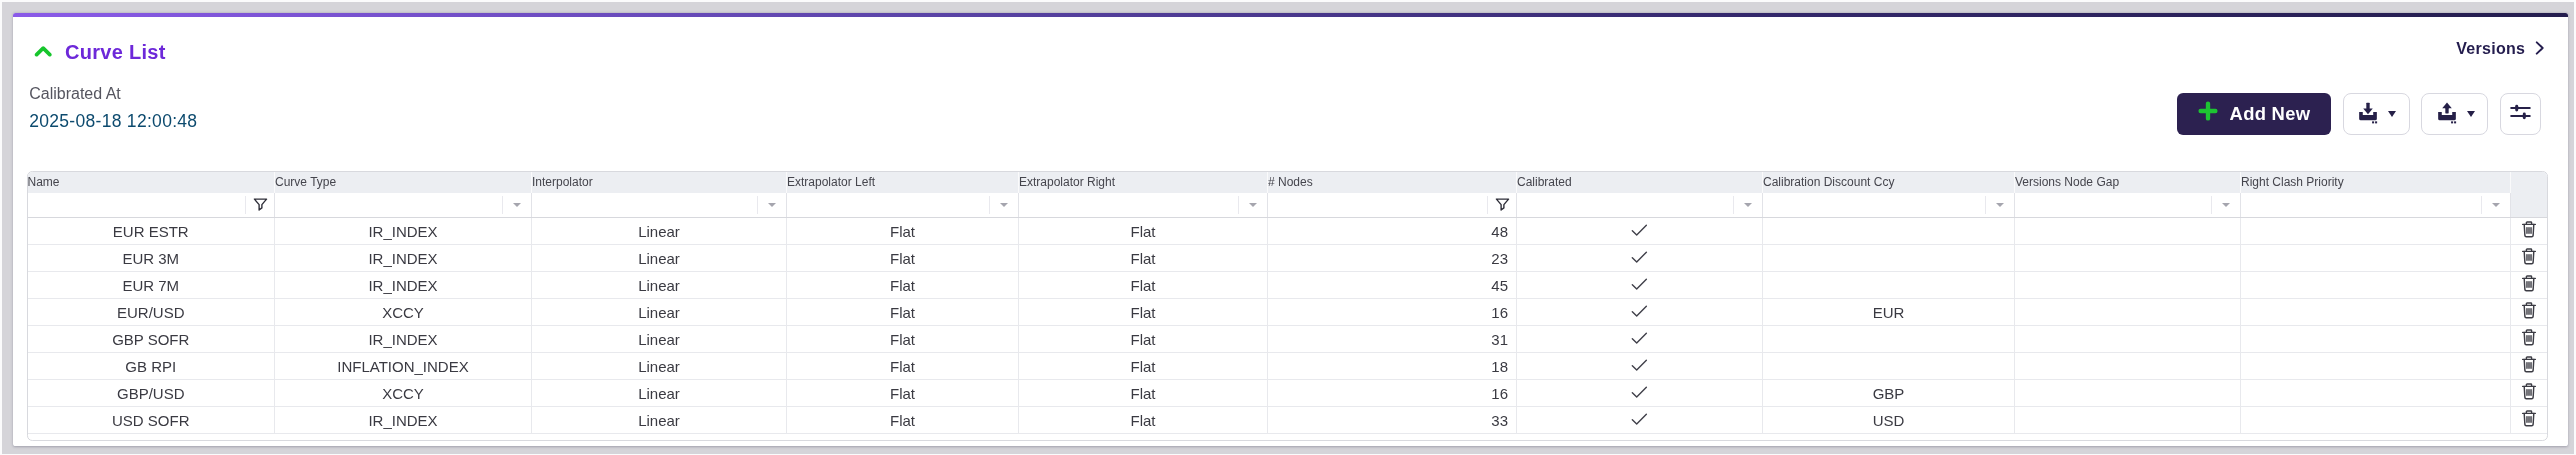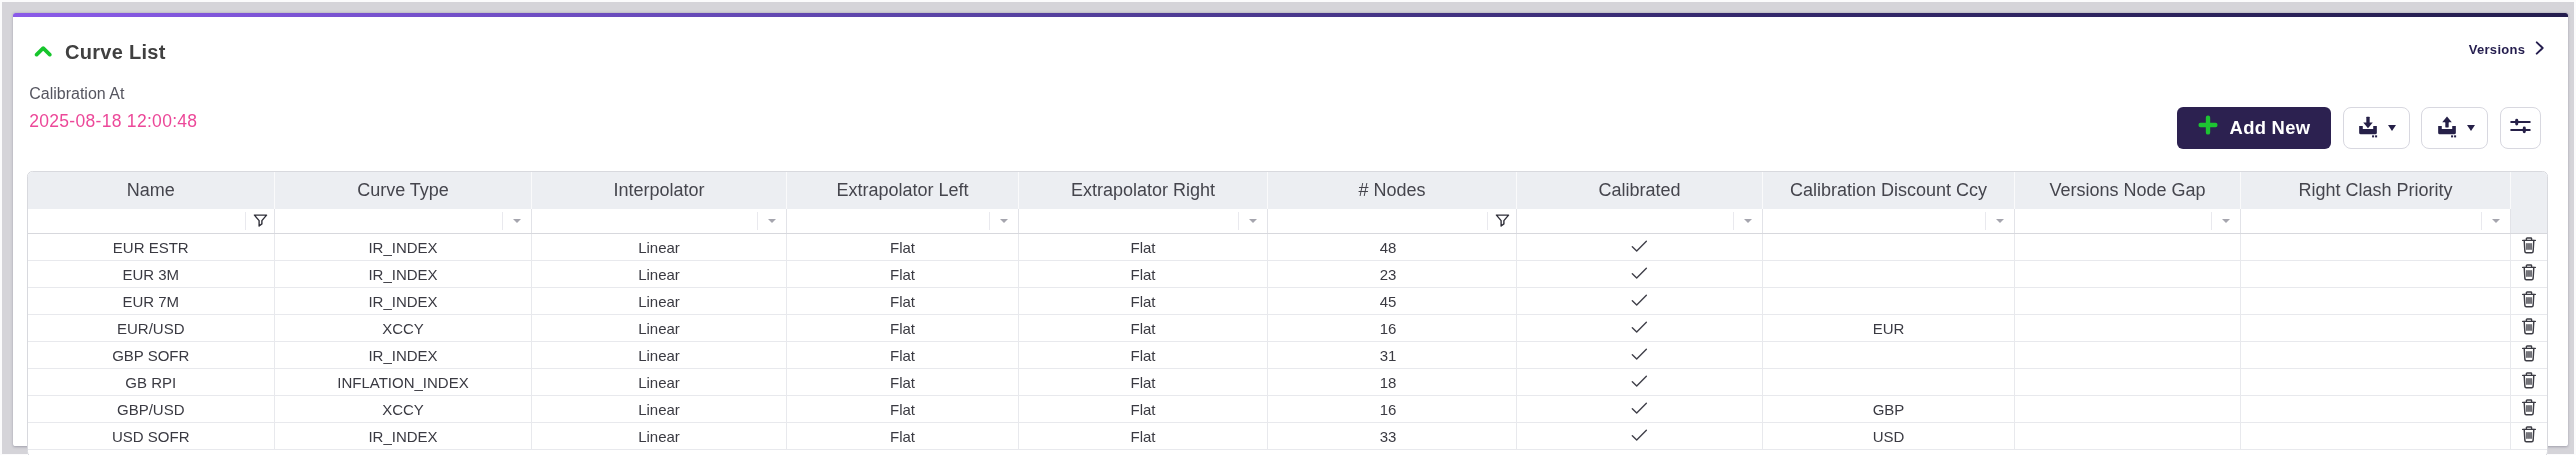--- a/index.html
+++ b/index.html
@@ -11,49 +11,49 @@
   .card{
     position:absolute;left:10.5px;top:10.5px;width:2555px;height:433px;
     background:#ffffff;border-radius:2.6px;box-shadow:0 0.9px 2.6px rgba(40,40,70,.3);
   }
   .grad-bar{
     position:absolute;top:0;left:0;right:0;height:4.4px;border-radius:2.6px 2.6px 0 0;
     background:linear-gradient(90deg,#8a5ae8 0%,#5b44a8 35%,#33276b 68%,#241d4e 100%);
   }
   
   .section-header{position:absolute;left:21px;top:28px;display:flex;align-items:center;gap:13px;cursor:pointer;}
-  .section-title{font-size:20px;font-weight:bold;color:#404040;letter-spacing:0.3px;}
+  .section-title{font-size:20px;font-weight:bold;color:#6d28d9;letter-spacing:0.3px;}
   .versions{position:absolute;top:27px;right:23px;display:flex;align-items:center;gap:9.6px;cursor:pointer;}
-  .versions-label{font-size:13px;font-weight:bold;color:#241d4e;letter-spacing:0.3px;}
+  .versions-label{font-size:16px;font-weight:bold;color:#241d4e;letter-spacing:0.3px;}
   
   .calib{position:absolute;left:16.7px;top:72px;}
   .calib-label{font-size:16px;color:#55555f;}
-  .calib-value{margin-top:8.8px;font-size:17.5px;color:#ec4899;letter-spacing:0.3px;}
+  .calib-value{margin-top:8.8px;font-size:17.5px;color:#0c4a6e;letter-spacing:0.3px;}
   
-  .toolbar{position:absolute;top:94px;right:27px;display:flex;align-items:flex-start;gap:11.4px;}
+  .toolbar{position:absolute;top:80px;right:27px;display:flex;align-items:flex-start;gap:11.4px;}
   .btn-add{
     height:42px;padding:0 21px;background:#2c2150;border:none;border-radius:6.1px;
     display:flex;align-items:center;gap:11.4px;color:#ffffff;font-size:18.4px;font-weight:bold;
     font-family:inherit;cursor:pointer;letter-spacing:0.3px;
   }
   .btn-icon{
     height:42px;width:67px;background:#fff;border:1.3px solid #d8d8e0;border-radius:8px;
     display:flex;align-items:center;justify-content:center;gap:8px;cursor:pointer;box-sizing:border-box;
   }
   .btn-icon.square{width:41px;}
   .caret-navy{width:0;height:0;border-left:4.8px solid transparent;border-right:4.8px solid transparent;border-top:6.1px solid #262048;}
   
   .table-wrap{
     position:absolute;left:14px;top:158px;width:2521px;background:#fff;
     border:0.9px solid #d8d9de;border-radius:5.3px;box-sizing:border-box;overflow:hidden;
   }
   table{border-collapse:collapse;table-layout:fixed;width:2519px;}
   tr.head th{
-    height:37px;background:#eceef2;font-weight:400;font-size:18px;color:#45454d;
-    border-right:0.9px solid #fafafb;padding:0;text-align:center;overflow:hidden;white-space:nowrap;
+    height:21px;background:#eceef2;font-weight:400;font-size:12px;color:#45454d;
+    border-right:0.9px solid #fafafb;padding:0;text-align:left;overflow:hidden;white-space:nowrap;
   }
   tr.head th:last-child{border-right:none;}
   tr.filters td{
     height:24.6px;background:#fff;border-bottom:0.9px solid #d7d8dd;border-right:0.9px solid #e2e3e8;
     position:relative;padding:0;
   }
   tr.filters td:last-child{border-right:none;background:#eceef2;}
   .filter-input{
     position:absolute;left:1.8px;top:1.8px;bottom:1.8px;width:calc(100% - 35px);
     border:none;outline:none;background:transparent;font-family:inherit;font-size:14px;color:#3a3a42;padding:0 7px;
@@ -61,21 +61,21 @@
   .icon-box{
     position:absolute;right:0;top:3.5px;bottom:3.5px;width:28px;border-left:0.9px solid #e9e9ee;
     display:flex;align-items:center;justify-content:center;cursor:pointer;
   }
   .caret-gray{width:0;height:0;border-left:4px solid transparent;border-right:4px solid transparent;border-top:4.8px solid #a5a5ae;}
   tbody td{
     height:26px;border-bottom:0.9px solid #e8e9ed;border-right:0.9px solid #e8e9ed;
     font-size:15px;color:#3a3a42;text-align:center;padding:0;overflow:hidden;white-space:nowrap;
   }
   tbody td:last-child{border-right:none;}
-  tbody td.align-right{padding-right:8px;box-sizing:border-box;}
+  tbody td.align-right{text-align:right;padding-right:8px;box-sizing:border-box;}
   .del-btn{border:none;background:none;cursor:pointer;padding:1.8px 2.6px;display:inline-flex;align-items:center;}
   .bottom-gutter{height:6.1px;}
 </style>
 </head>
 <body>
 
 <div class="page">
   <div class="card">
     <div class="grad-bar"></div>
 
@@ -91,21 +91,21 @@
     <div class="versions">
       <span class="versions-label">Versions</span>
       <span>
         <svg width="9.6" height="16" viewBox="0 0 11 18" fill="none" stroke="#241d4e" stroke-width="2.2" stroke-linecap="round" stroke-linejoin="round">
             <path d="M2 2.5 L8.8 9 L2 15.5"></path>
           </svg>
       </span>
     </div>
 
     <div class="calib">
-      <div class="calib-label">Calibration At</div>
+      <div class="calib-label">Calibrated At</div>
       <div class="calib-value">2025-08-18 12:00:48</div>
     </div>
 
     <div class="toolbar">
       <button class="btn-add">
         <span>
           <svg width="20" height="20" viewBox="0 0 23 23" fill="none" stroke="#1dc432" stroke-width="5" stroke-linecap="round">
               <path d="M11.5 3 V20 M3 11.5 H20"></path>
             </svg>
         </span>

